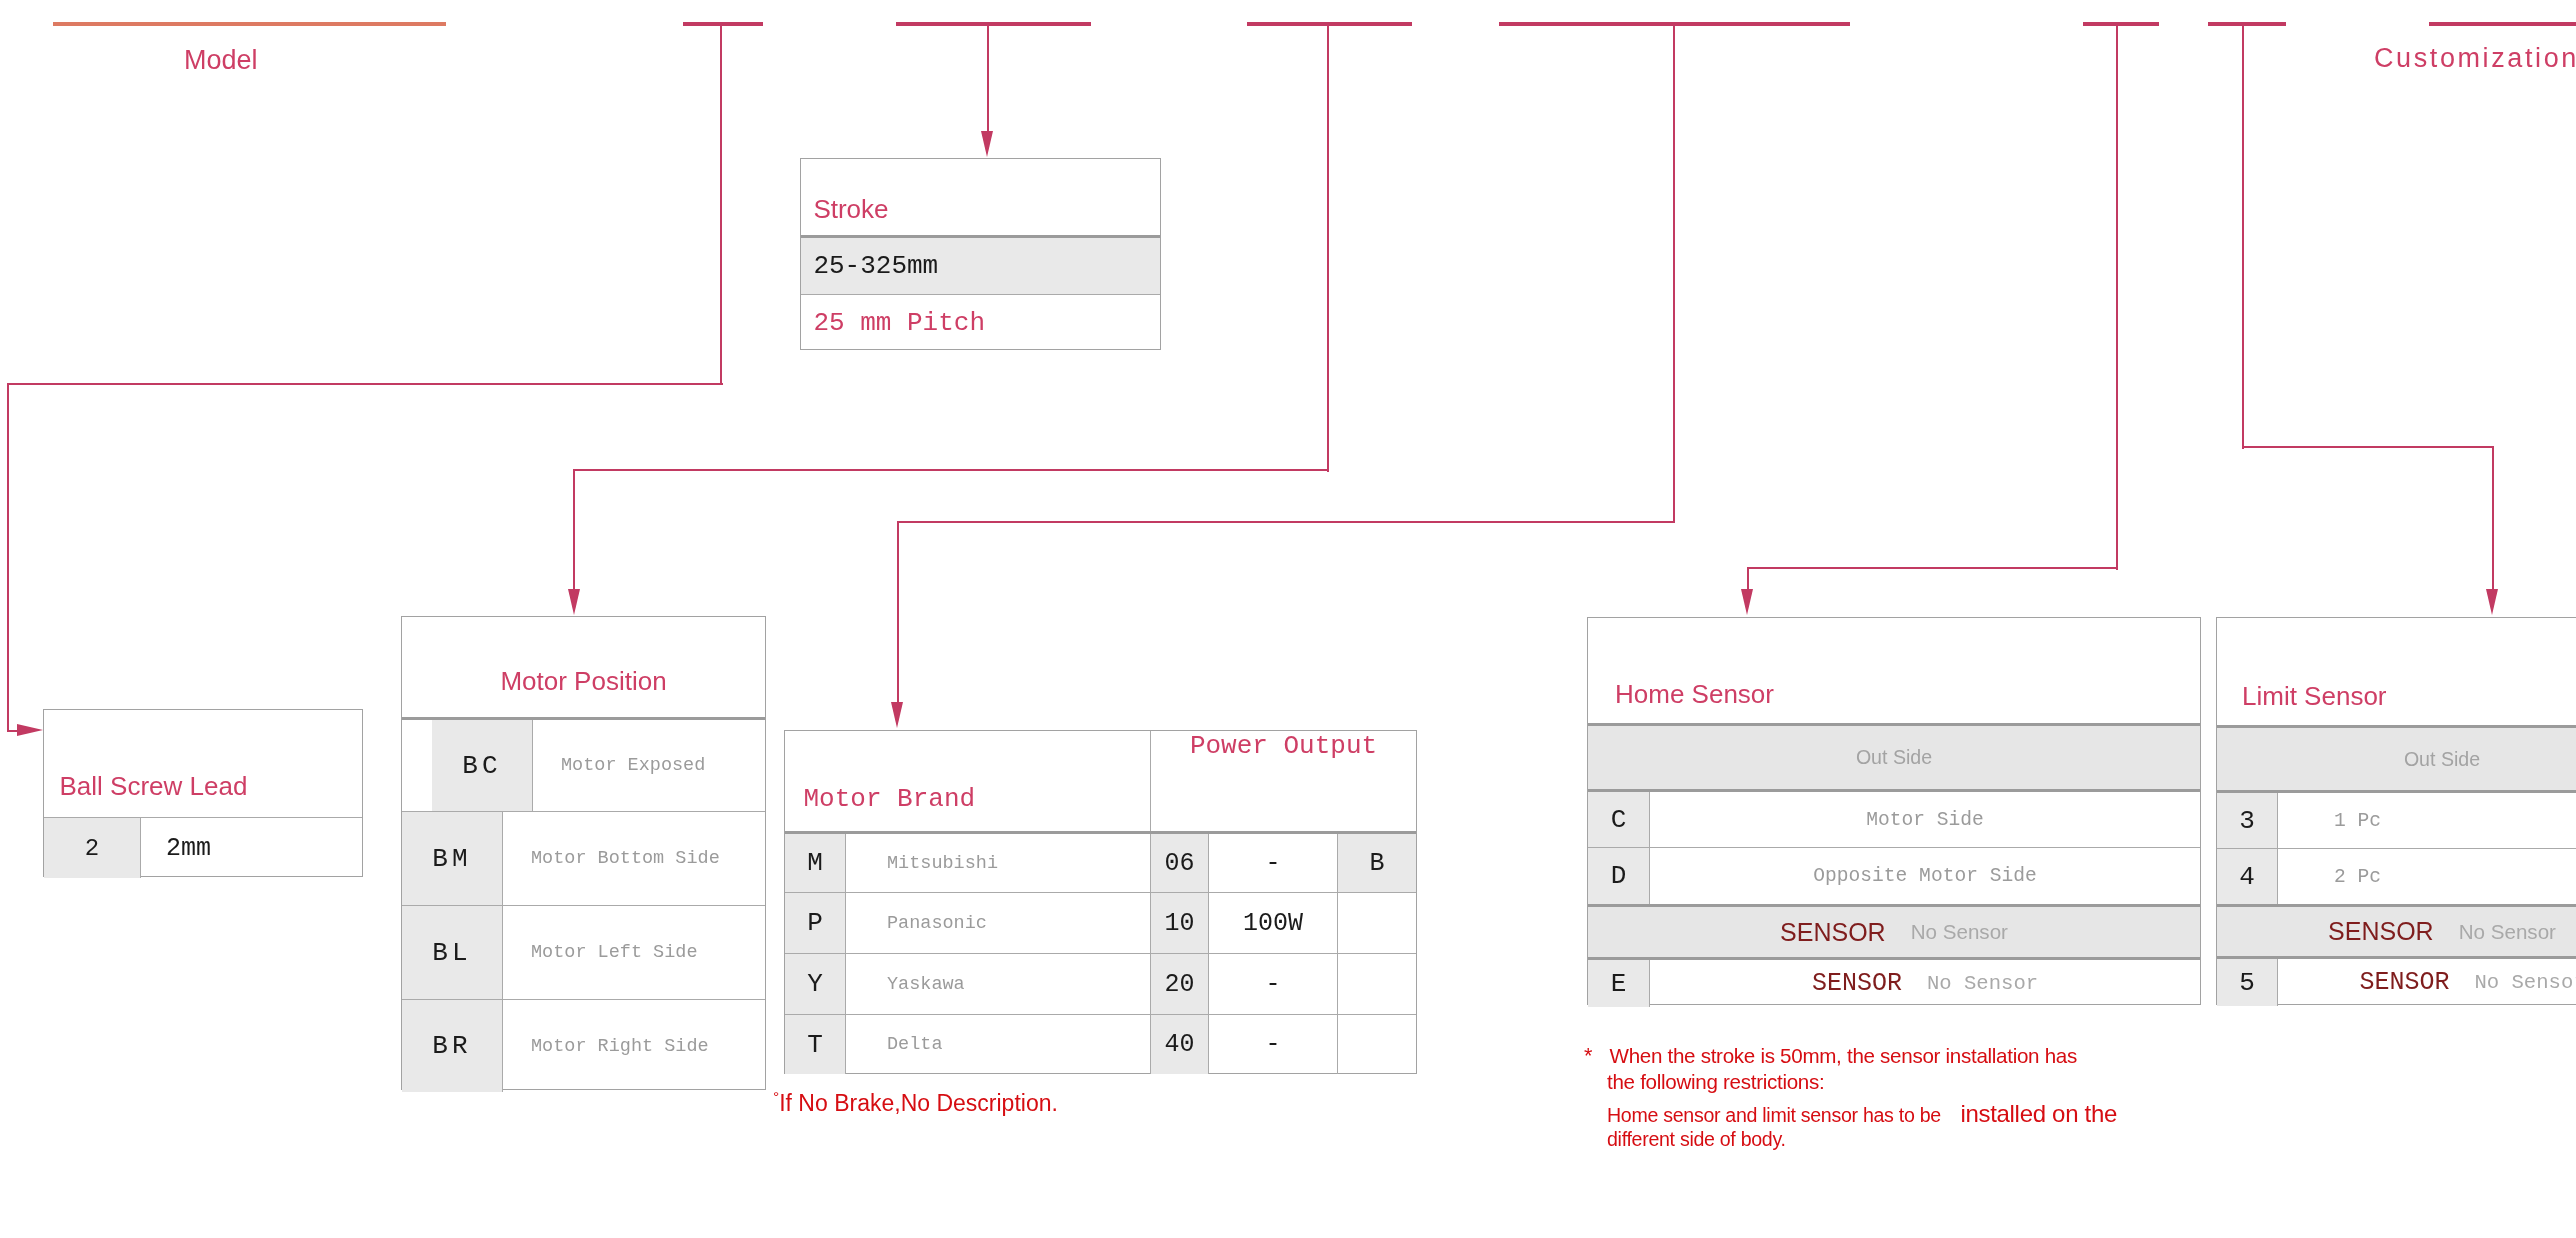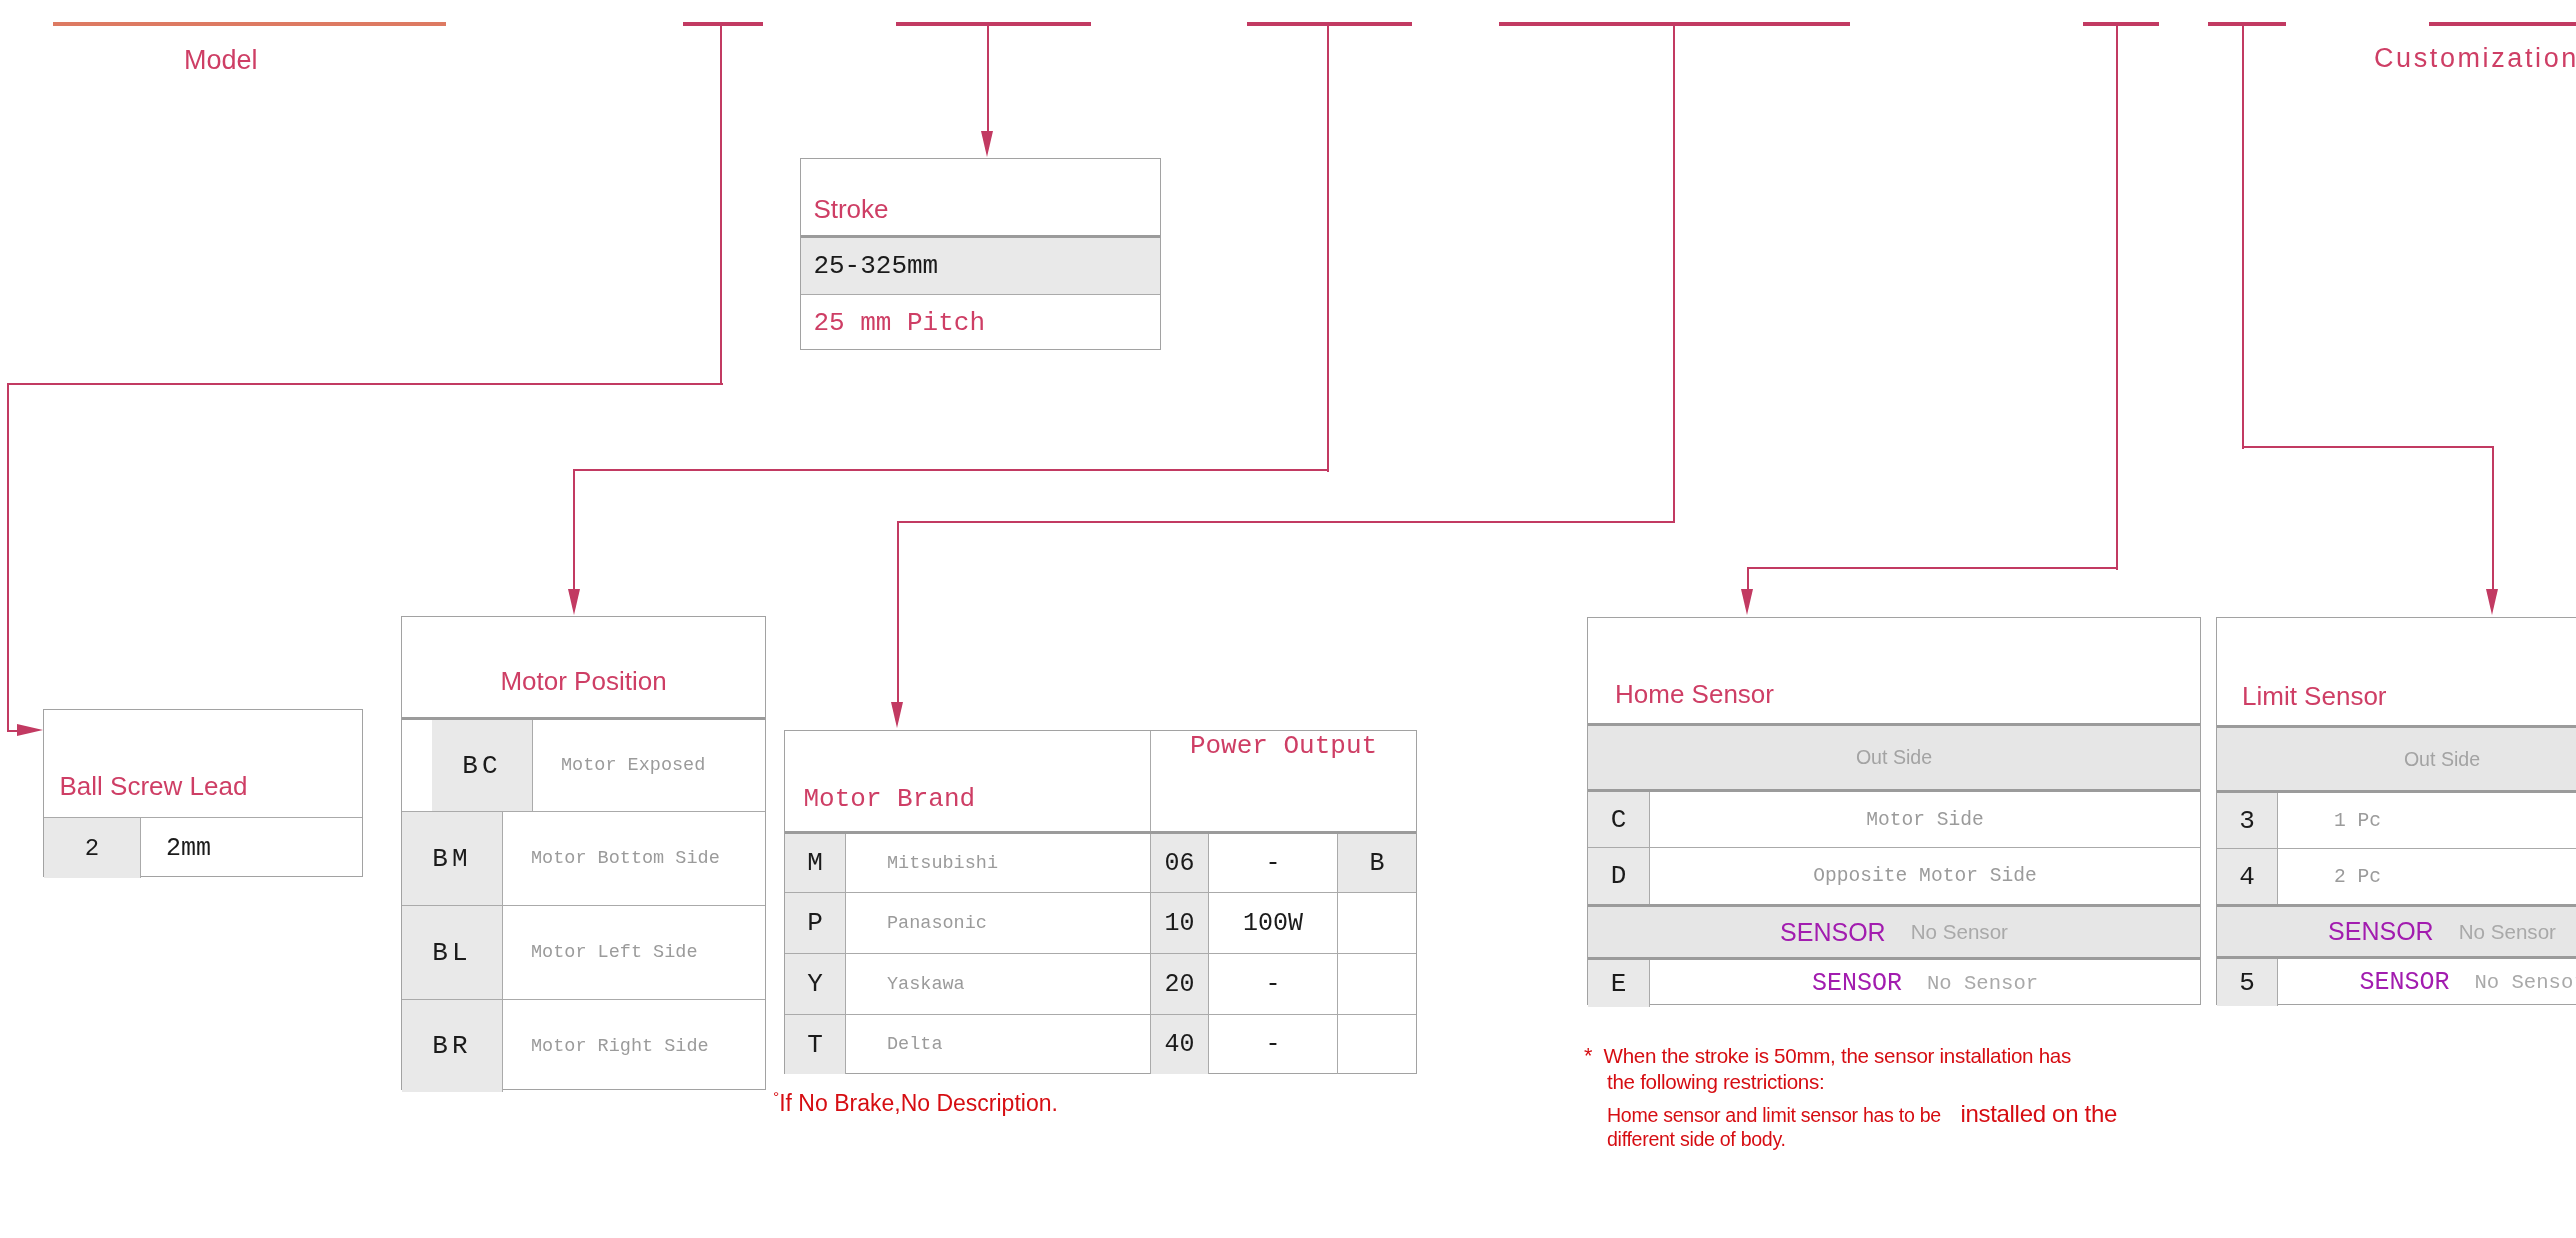--- a/index.html
+++ b/index.html
@@ -25,21 +25,21 @@
   .row.thick{border-top:3.1px solid #9b9b9b;}
   .cell{display:flex;align-items:center;height:100%;font-family:Liberation Mono, monospace;}
   .cell.bl{border-left:1px solid #aaaaaa;}
   .shade{background:#e9e9e9;}
   .rowshade{background:#e6e6e6;}
   .hdr{display:flex;align-items:flex-end;border-top:none;}
   .ttl{color:#ce3e65;font-size:26px;white-space:nowrap;}
   .code{font-size:26px;color:#1b1b1b;}
   .desc{font-size:18.5px;color:#9b9b9b;white-space:nowrap;}
   .val{font-size:25px;color:#1b1b1b;white-space:nowrap;}
-  .sensor-b{font-size:25px;color:#a21caf;}
+  .sensor-b{font-size:25px;color:#7f1d1d;}
   .sensor-g{font-size:20.6px;color:#a9a9a9;margin-left:25px;}
   .cen{justify-content:center;}
   .fnote{position:absolute;color:#d60d12;letter-spacing:-0.3px;white-space:nowrap;}
 </style>
 </head>
 <body>
 
 <div class="seg salmon" style="left:53px;width:393px;"></div>
 <div class="seg" style="left:683px;width:80px;"></div>
 <div class="seg" style="left:896px;width:195px;"></div>
@@ -303,21 +303,21 @@
       </div>
     <div class="cell bl cen" style="flex:1;">
       <span class="sensor-b">SENSOR</span>
       <span class="sensor-g">No Sensor</span>
     </div>
   </div>
 </div>
 
 <div class="fnote" style="left:1584px;top:1043px;font-size:20.6px;">
   <span style="font-size:21.6px;">*</span>
-  <span style="margin-left:6px;">When the stroke is 50mm, the sensor installation has</span>
+  <span style="margin-left:12px;">When the stroke is 50mm, the sensor installation has</span>
 </div>
 <div class="fnote" style="left:1607px;top:1070px;font-size:20.6px;">
   <span>the following restrictions:</span>
 </div>
 <div class="fnote" style="left:1607px;top:1100px;font-size:19.6px;">
   <span>Home sensor and limit sensor has to be</span>
   <span style="font-size:24px;margin-left:14.4px;">installed on the</span>
 </div>
 <div class="fnote" style="left:1607px;top:1128px;font-size:19.6px;">
   <span>different side of body.</span>

